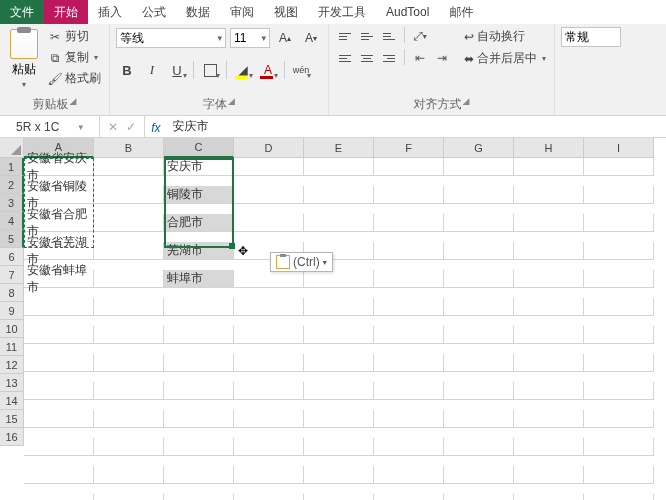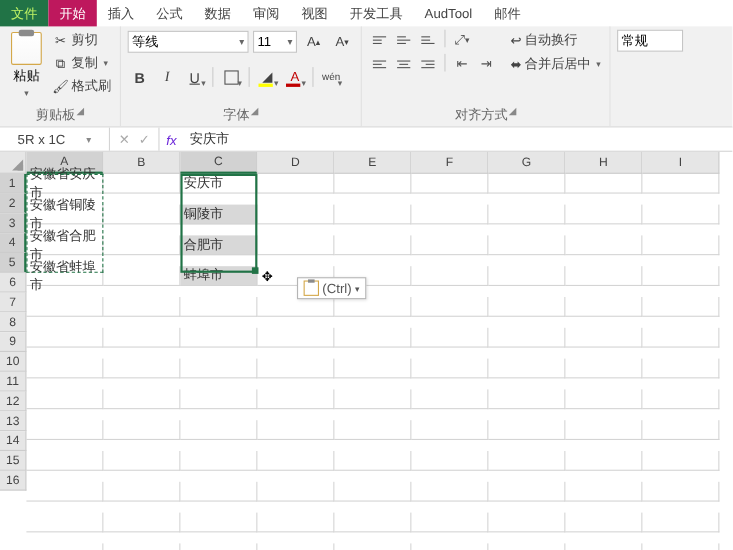--- a/index.html
+++ b/index.html
@@ -1,19 +1,19 @@
 <!DOCTYPE html>
 <html><head>
 <meta charset="utf-8">
 <style>
 *{margin:0;padding:0;box-sizing:border-box;font-family:"Microsoft YaHei",sans-serif;font-size:12px}
 body{background:#fff;width:666px;height:500px;overflow:hidden;user-select:none}
 .ribbon-tabs{display:flex;background:#fff;height:24px;align-items:stretch}
 .ribbon-tab{padding:4px 10px;color:#444;cursor:pointer;display:flex;align-items:center}
-.ribbon-tab.file{background:#217346;color:#bef264}
+.ribbon-tab.file{background:#217346;color:#ffffff}
 .ribbon-tab.active{background:#be185d;color:#fff}
 .ribbon{background:#f1f1f1;border-bottom:1px solid #d4d4d4;display:flex;height:92px}
 .group{border-right:1px solid #e1e1e1;padding:3px 6px 2px;display:flex;flex-direction:column;justify-content:space-between}
 .group-body{display:flex;gap:4px;align-items:flex-start;flex:1}
 .group-label{text-align:left;font-size:11px;color:#666;padding-top:2px;display:flex;justify-content:center;gap:1px}
 .corner{font-size:9px;color:#888}
 .paste-btn{display:flex;flex-direction:column;align-items:center;gap:2px;padding:2px 4px}
 .paste-icon{width:28px;height:30px;background:linear-gradient(#fff,#f8f8f8);border:1px solid #d4a84a;border-radius:2px;position:relative}
 .paste-icon::before{content:"";position:absolute;top:-3px;left:6px;width:14px;height:6px;background:#8b8b8b;border-radius:2px}
 .clip-mini{display:flex;flex-direction:column;gap:2px}
@@ -33,21 +33,21 @@
 .abtn{width:20px;height:18px;display:inline-flex;align-items:center;justify-content:center;color:#555}
 .lines{display:inline-flex;flex-direction:column;gap:2px}
 .ln{width:12px;height:1px;background:#555}
 .ln.s{width:8px}
 .merge-col{display:flex;flex-direction:column;gap:3px;margin-left:6px}
 .merge-row{display:flex;align-items:center;gap:3px;font-size:11px;color:#444;padding:1px 2px}
 .namebox-row{display:flex;height:22px;border-bottom:1px solid #d4d4d4;align-items:stretch;background:#fff}
 .namebox{width:100px;border-right:1px solid #d4d4d4;display:flex;align-items:center;padding:0 16px;font-size:11px;color:#444}
 .namebox .dd{margin-left:auto;color:#888;font-size:9px}
 .fx-btns{display:flex;align-items:center;gap:8px;padding:0 8px;border-right:1px solid #d4d4d4;color:#888}
-.fx-label{font-style:italic;color:#6d28d9;padding:12px 6px;display:flex;align-items:center}
+.fx-label{font-style:italic;color:#0369a1;padding:12px 6px;display:flex;align-items:center}
 .formula-input{flex:1;padding:0 6px;display:flex;align-items:center;font-size:12px;color:#333;font-family:"SimSun",serif}
 .grid-wrap{display:flex;height:calc(500px - 24px - 92px - 22px);overflow:hidden}
 .corner-cell{width:24px;height:20px;background:#e6e6e6;border-right:1px solid #ccc;border-bottom:1px solid #ccc;position:relative}
 .corner-cell::after{content:"";position:absolute;right:2px;bottom:2px;border:5px solid transparent;border-right-color:#999;border-bottom-color:#999}
 .col-headers{display:flex;height:20px}
 .ch{width:70px;background:#e6e6e6;border-right:1px solid #ccc;border-bottom:1px solid #ccc;display:flex;align-items:center;justify-content:center;color:#444;font-size:11px}
 .ch.sel{background:#d2d2d2;border-bottom:2px solid #217346}
 .row-headers{display:flex;flex-direction:column}
 .rh{width:24px;height:18px;background:#e6e6e6;border-right:1px solid #ccc;border-bottom:1px solid #ccc;display:flex;align-items:center;justify-content:center;color:#444;font-size:11px}
 .rh.sel{background:#d2d2d2;border-right:2px solid #217346}
@@ -325,20 +325,31 @@
           <div class="cell"></div>
           <div class="cell selrange">合肥市</div>
           <div class="cell"></div>
           <div class="cell"></div>
           <div class="cell"></div>
           <div class="cell"></div>
           <div class="cell"></div>
           <div class="cell"></div>
         </div>
         <div class="cell-row">
+          <div class="cell">安徽省芜湖市</div>
+          <div class="cell"></div>
+          <div class="cell selrange">芜湖市</div>
+          <div class="cell"></div>
+          <div class="cell"></div>
+          <div class="cell"></div>
+          <div class="cell"></div>
+          <div class="cell"></div>
+          <div class="cell"></div>
+        </div>
+        <div class="cell-row">
           <div class="cell">安徽省蚌埠市</div>
           <div class="cell"></div>
           <div class="cell selrange">蚌埠市</div>
           <div class="cell"></div>
           <div class="cell"></div>
           <div class="cell"></div>
           <div class="cell"></div>
           <div class="cell"></div>
           <div class="cell"></div>
         </div>

